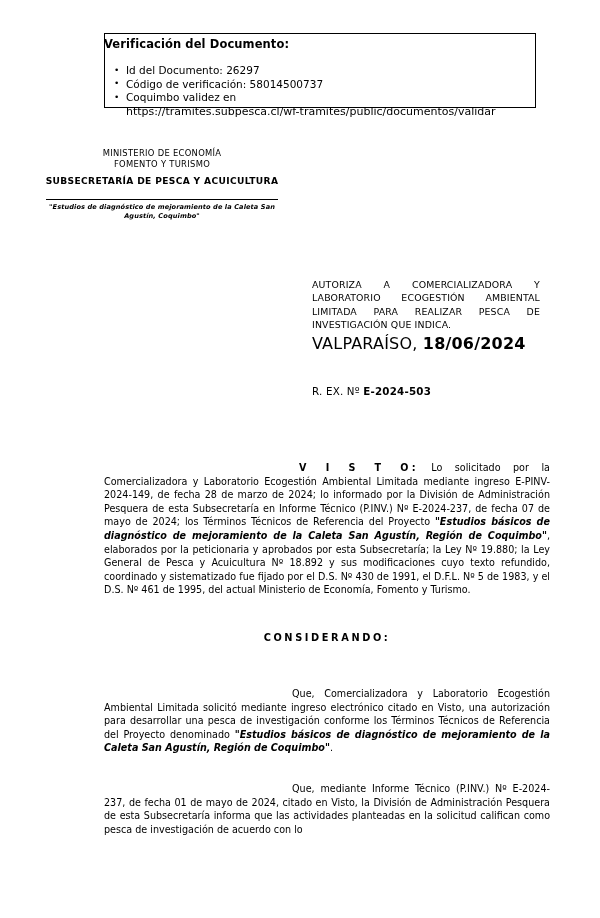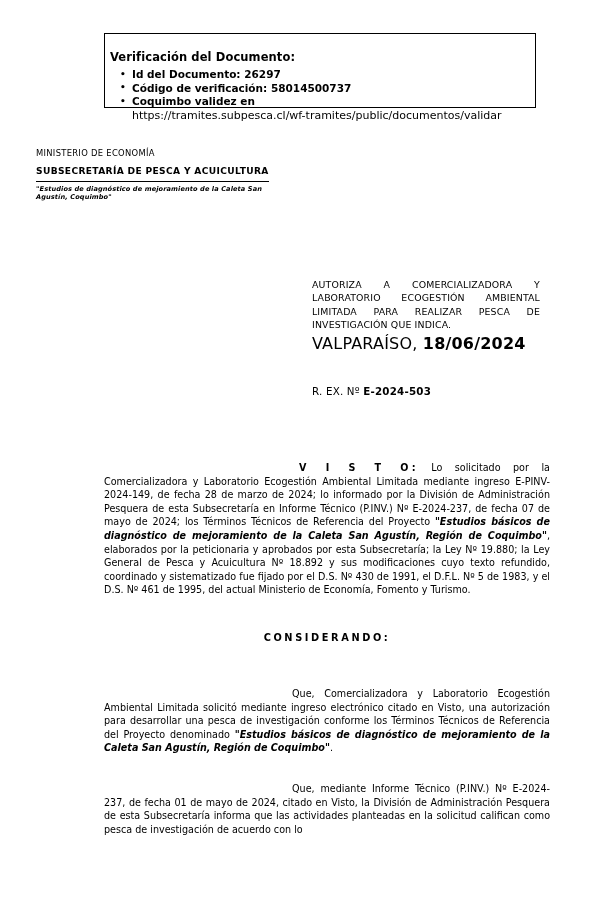--- a/index.html
+++ b/index.html
@@ -30,37 +30,36 @@
     left: 104px;
     top: 33px;
     width: 432px;
     height: 75px;
     border: 1px solid #000;
     box-sizing: border-box;
   }
   .verif-content {
     position: absolute;
     left: 104px;
-    top: 46px;
+    top: 33px;
     width: 446px;
     box-sizing: border-box;
-    padding: 5px 0 0 6px;
+    padding: 5px 0 0 0;
   }
   .verif-title {
     font-size: 11.5px;
     font-weight: bold;
     line-height: 13px;
     letter-spacing: 0.1px;
     white-space: nowrap;
   }
   .verif-list {
-    margin: 4px 0 0 0;
+    margin: 13px 0 0 0;
     padding: 0 0 0 22px;
     list-style: none;
-    font-weight: bold;
   }
   .verif-list li {
     font-size: 10.5px;
     line-height: 13.5px;
     position: relative;
     white-space: nowrap;
   }
   .verif-list li::before {
     content: "\2022";
     position: absolute;
@@ -76,35 +75,35 @@
     word-break: break-all;
     white-space: normal;
   }
 
   
   .ministry {
     position: absolute;
     left: 36px;
     top: 148px;
     width: 252px;
-    text-align: left;
+    text-align: center;
   }
   .ministry-line {
     font-size: 8.4px;
     line-height: 10.5px;
     letter-spacing: 0.3px;
   }
   .ministry-sub {
     font-size: 9.1px;
     font-weight: bold;
     letter-spacing: 0.35px;
     line-height: 12px;
     border-bottom: 1.4px solid #000;
     display: inline-block;
-    padding-bottom: 4px;
+    padding-bottom: 12px;
     margin-top: 1px;
   }
   .ministry-project {
     font-size: 6.6px;
     font-style: italic;
     font-weight: bold;
     line-height: 8.5px;
     margin-top: 3px;
     letter-spacing: 0.1px;
   }
@@ -199,20 +198,21 @@
     <ul class="verif-list">
       <li>Id del Documento: 26297</li>
       <li>Código de verificación: 58014500737</li>
       <li>Coquimbo validez en</li>
     </ul>
     <div class="verif-url">https://tramites.subpesca.cl/wf-tramites/public/documentos/validar</div>
   </div>
 
   <div class="ministry">
     <div class="ministry-line">MINISTERIO DE ECONOMÍA</div>
+    <div class="ministry-line">FOMENTO Y TURISMO</div>
     <div class="ministry-sub">SUBSECRETARÍA DE PESCA Y ACUICULTURA</div>
     <div class="ministry-project">"Estudios de diagnóstico de mejoramiento de la Caleta San Agustín, Coquimbo"</div>
   </div>
 
   <div class="subject">AUTORIZA A COMERCIALIZADORA Y LABORATORIO ECOGESTIÓN AMBIENTAL LIMITADA PARA REALIZAR PESCA DE INVESTIGACIÓN QUE INDICA.</div>
 
   <div class="place-date">
     <span>VALPARAÍSO, </span><b>18/06/2024</b>
   </div>
 

